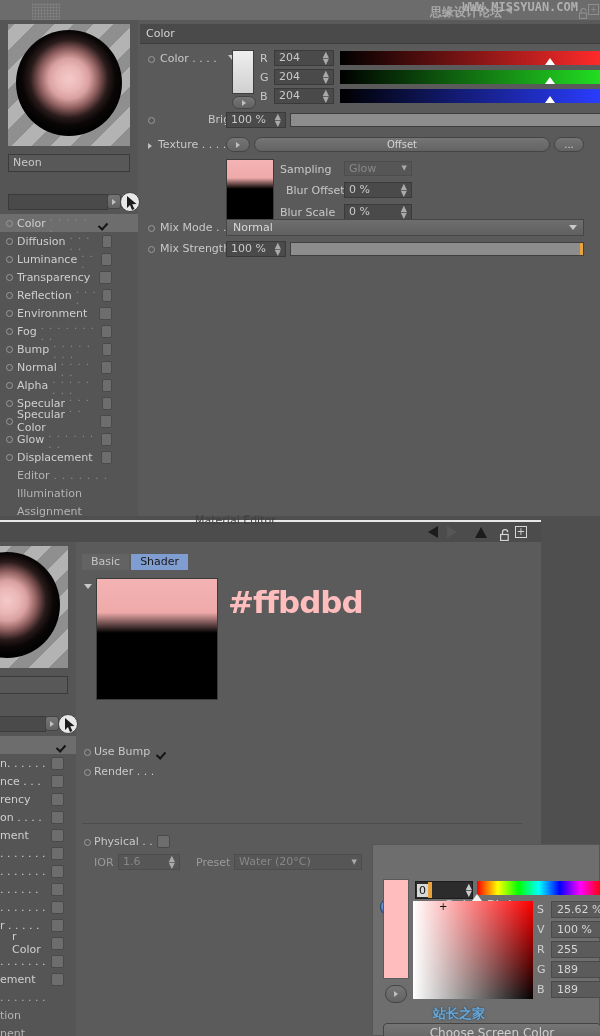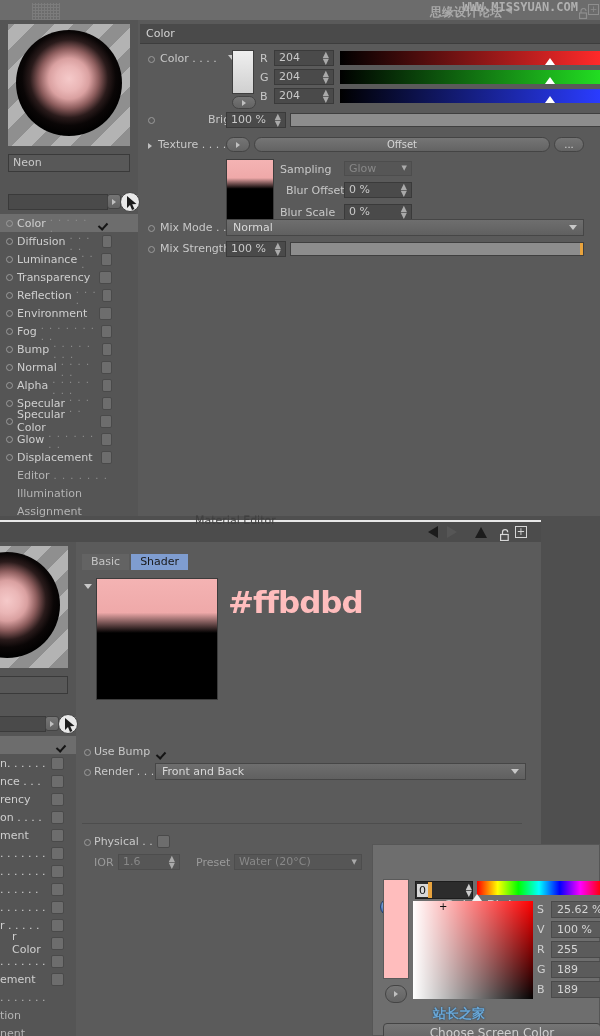--- a/index.html
+++ b/index.html
@@ -454,24 +454,20 @@
 
     <div style="position:absolute;left:0;top:198px;width:448px;height:18px;">
       <span class="radio" style="position:absolute;left:6px;top:5px;"></span>
       <span class="lbl" style="position:absolute;left:16px;top:1px;">Use Bump</span>
       <span class="tick" style="position:absolute;left:78px;top:1px;"></span>
     </div>
 
     <div style="position:absolute;left:0;top:217px;width:448px;height:18px;">
       <span class="radio" style="position:absolute;left:6px;top:6px;"></span>
       <span class="lbl" style="position:absolute;left:16px;top:2px;">Render . . .</span>
-      <div class="combo" style="position:absolute;left:77px;top:0;width:371px;">
-        <span>Front and Back</span>
-        <span class="triD" style="margin-left:auto;"></span>
-      </div>
     </div>
 
 
     <div style="position:absolute;left:4px;top:277px;width:440px;height:1px;background:#4d4d4d;"></div>
 
     <div style="position:absolute;left:0;top:288px;width:448px;height:18px;">
       <span class="radio" style="position:absolute;left:6px;top:5px;"></span>
       <span class="lbl" style="position:absolute;left:16px;top:1px;">Physical . . .</span>
       <span class="chk" style="position:absolute;left:79px;top:1px;"></span>
     </div>

